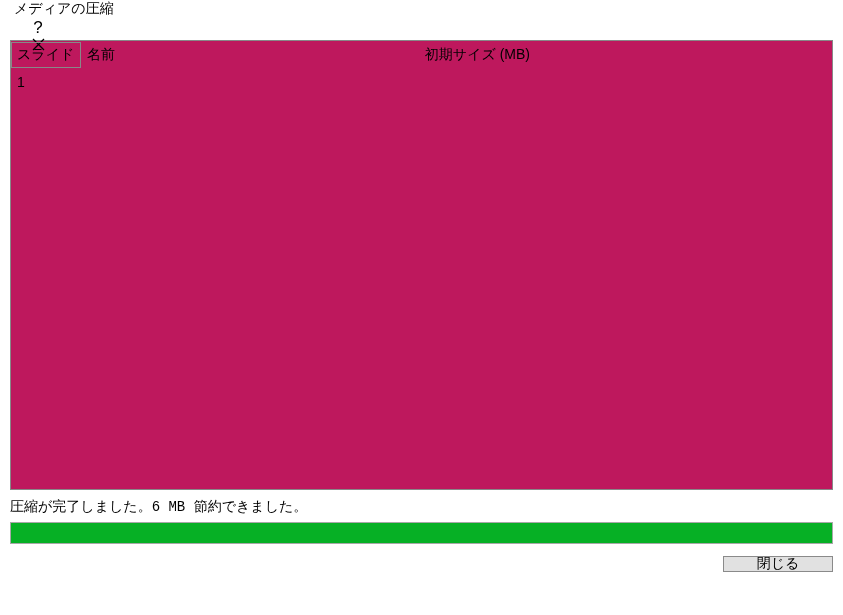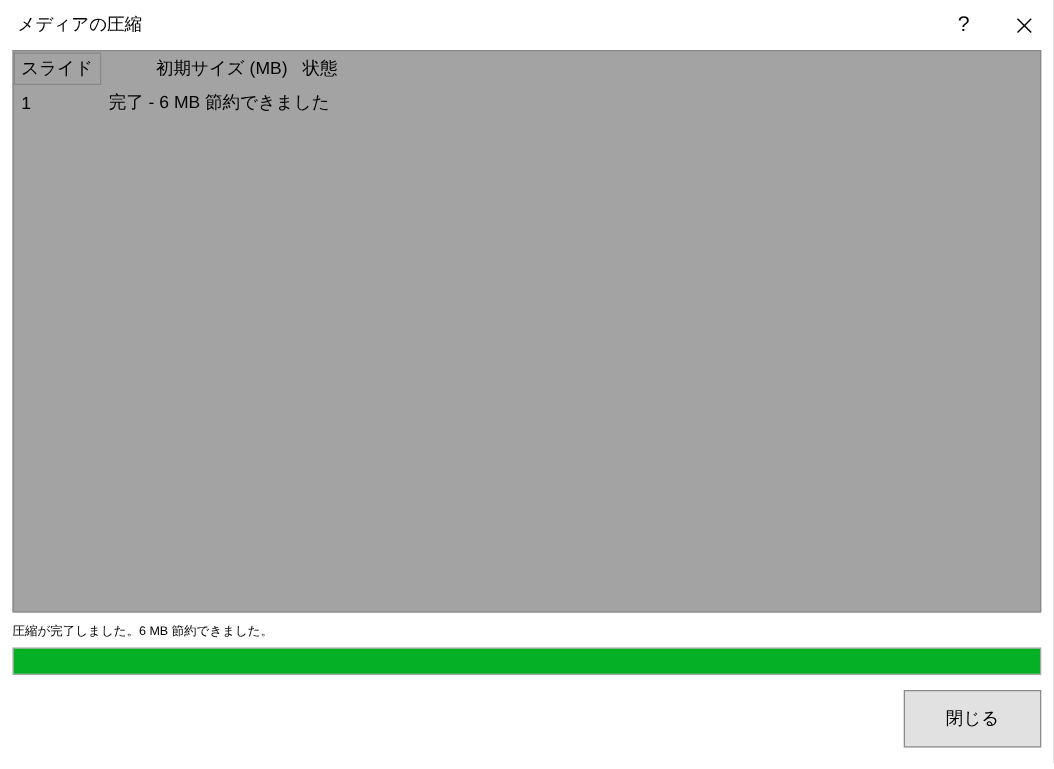--- a/index.html
+++ b/index.html
@@ -8,23 +8,24 @@
       font-size: 14px;
       background: #ffffff;
       color: #000;
       width: 843px;
       height: 615px;
       overflow: hidden;
       position: relative;
     }
     .titlebar {
       display: flex;
-      align-items: center;
+      align-items: flex-start;
       height: 40px;
       padding: 0 0 0 14px;
+      flex-direction: column;
     }
     .titlebar-title {
       flex: 1;
       font-size: 14px;
     }
     .titlebar-btn {
       width: 48px;
       height: 40px;
       display: flex;
       align-items: center;
@@ -33,21 +34,21 @@
       cursor: pointer;
     }
     .titlebar-btn.close svg { width: 13px; height: 13px; }
     .titlebar-btn.help { font-size: 17px; }
     .content {
       padding: 0 10px;
     }
     .table-frame {
       border: 1px solid #888;
       height: 450px;
-      background: #a3a3a3;
+      background: #be185d;
       overflow: hidden;
     }
     .table-header, .table-row {
       display: flex;
       align-items: center;
     }
     .table-header {
       height: 28px;
     }
     .th {
@@ -68,22 +69,23 @@
     }
     .td {
       padding: 4px 6px;
       font-size: 14px;
       white-space: nowrap;
     }
     .footer {
       padding: 8px 10px 0 10px;
     }
     .status-text {
-      font-size: 10px;
+      font-size: 14px;
       margin-bottom: 6px;
+      font-family: Liberation Mono, monospace;
     }
     .progress {
       height: 22px;
       border: 1px solid #a8a8a8;
       background: #e6e6e6;
       width: 100%;
       position: relative;
     }
     .progress-fill {
       background: #06b025;
@@ -92,21 +94,21 @@
       width: 100%;
     }
     .button-row {
       display: flex;
       justify-content: flex-end;
       margin-top: 12px;
       padding-right: 0;
     }
     .btn {
       min-width: 110px;
-      height: 46px;
+      height: 16px;
       border: 1px solid #8a8a8a;
       background: #e1e1e1;
       font-family: inherit;
       font-size: 14px;
       cursor: pointer;
       display: flex;
       align-items: center;
       justify-content: center;
     }
   </style>
@@ -123,26 +125,25 @@
       <line x1="1" y1="1" x2="12" y2="12" stroke="#000" stroke-width="1.2"></line>
       <line x1="12" y1="1" x2="1" y2="12" stroke="#000" stroke-width="1.2"></line>
     </svg>
   </div>
 </div>
 
 <div class="content">
   <div class="table-frame">
     <div class="table-header">
       <div class="th col-slide sel">スライド</div>
+      <div class="th col-name">名前</div>
       <div class="th col-size">初期サイズ (MB)</div>
-      <div class="th col-state">状態</div>
     </div>
     <div class="table-row">
       <div class="td col-slide">1</div>
-      <div class="td col-state">完了 - 6 MB 節約できました</div>
     </div>
   </div>
 </div>
 
 <div class="footer">
   <div class="status-text">圧縮が完了しました。6 MB 節約できました。</div>
   <div class="progress">
     <div class="progress-fill" style="width:100%"></div>
   </div>
   <div class="button-row">

